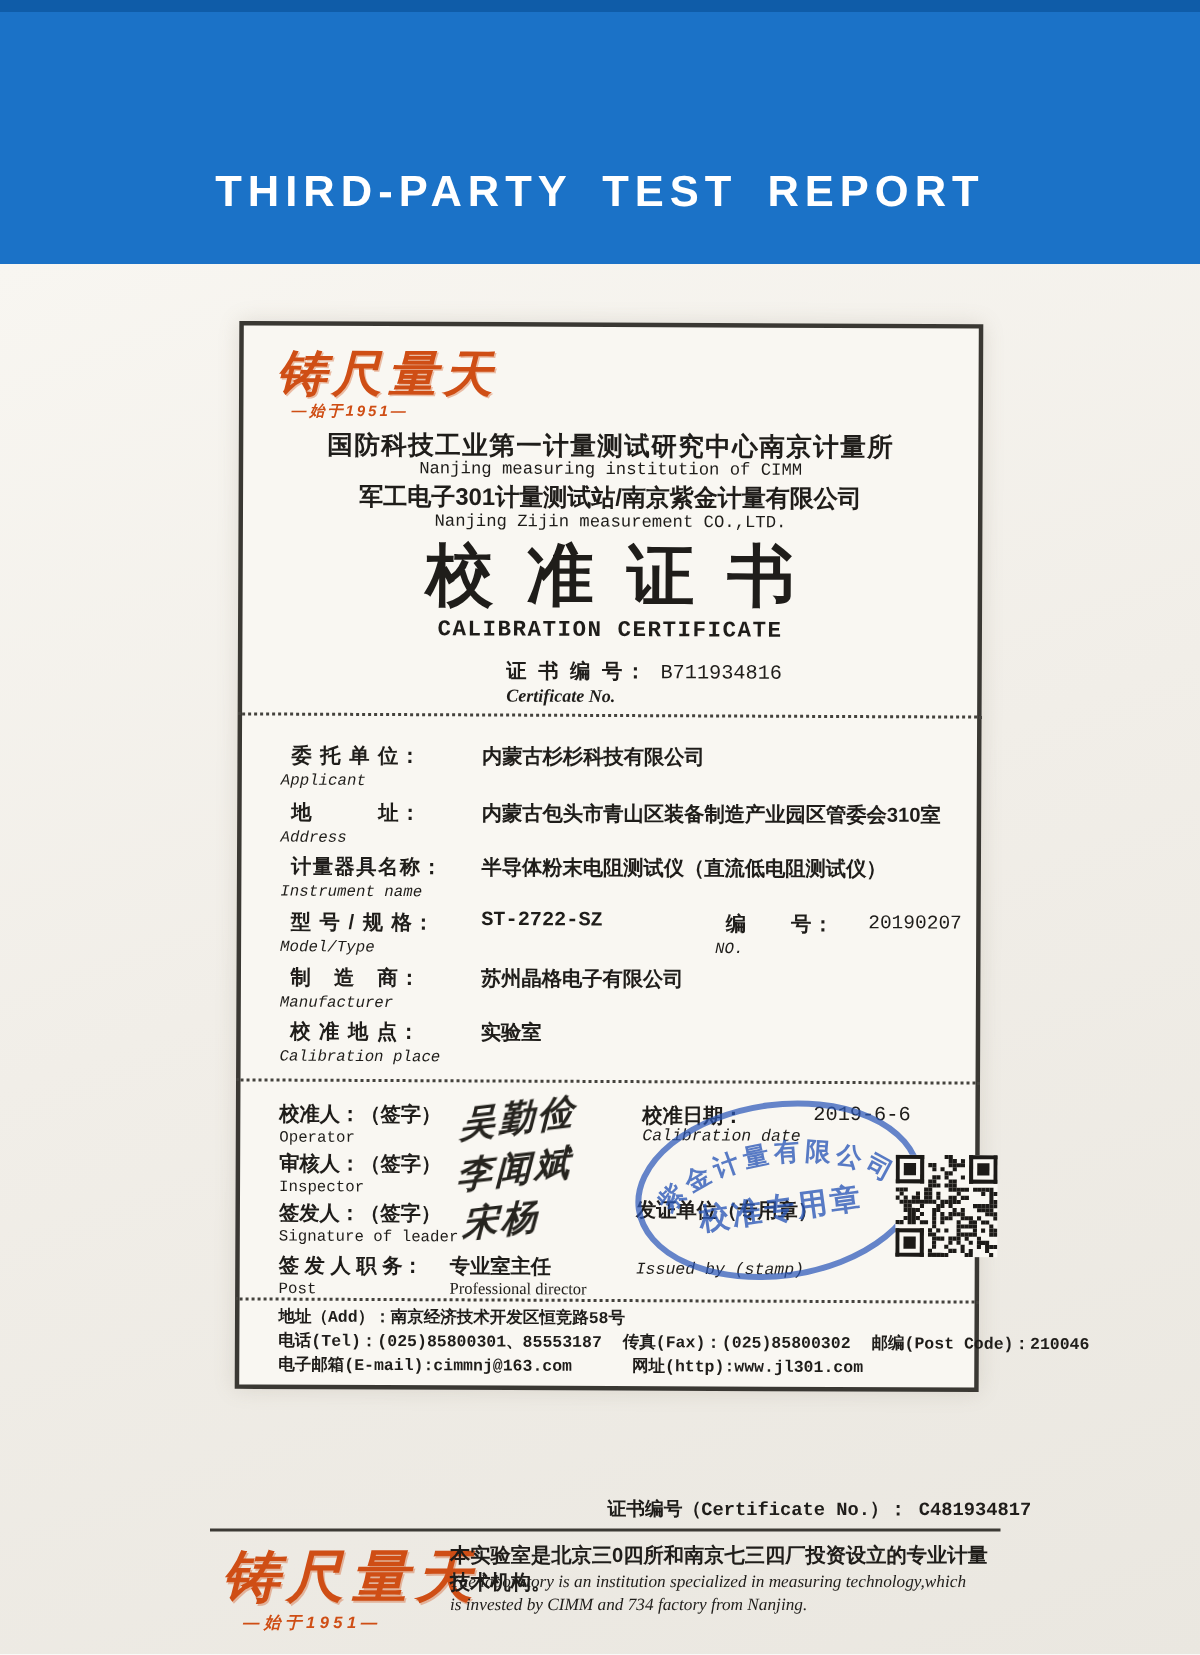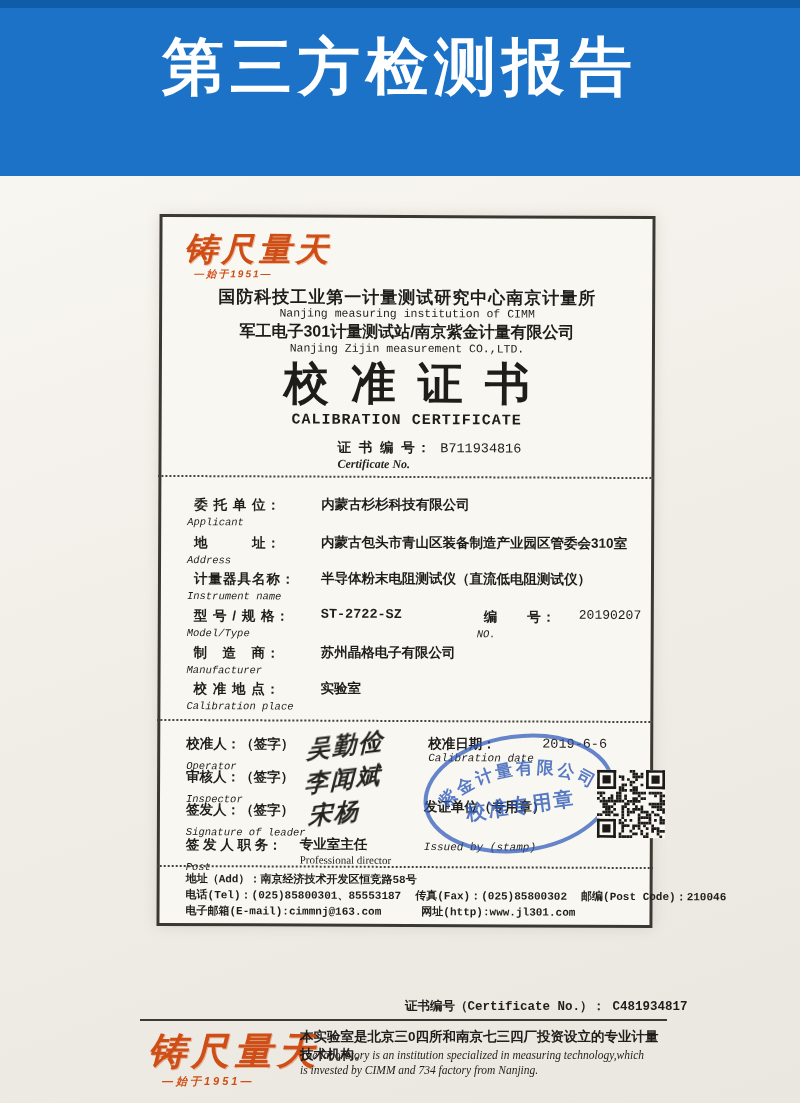--- a/index.html
+++ b/index.html
@@ -48,21 +48,21 @@
   .field{position:absolute;left:26px;width:445px;}
   .field .cn{font-size:13.5px;font-weight:900;letter-spacing:1px;margin-left:7px;}
   .field .en{display:block;font-size:10.5px;font-style:italic;margin-top:2px;
        font-family:"Liberation Mono","DejaVu Sans Mono",monospace;}
   .field .val{position:absolute;left:134px;top:0;font-size:13.5px;font-weight:700;white-space:nowrap;}
   .field .val2lbl{position:absolute;left:290px;top:0;width:150px;}
   .field .val2{position:absolute;left:392px;top:0;font-size:13px;font-family:"Liberation Mono","DejaVu Sans Mono",monospace;}
 
   .sigrow{position:absolute;left:26px;}
   .sigrow .cn{font-size:13.5px;font-weight:900;}
-  .sigrow .en{display:block;font-size:10.5px;font-style:italic;margin-top:7px;
+  .sigrow .en{display:block;font-size:10.5px;margin-top:1px;
        font-family:"Liberation Mono","DejaVu Sans Mono",monospace;}
   .signature{position:absolute;font-size:24px;color:#26241f;font-style:italic;font-weight:700;
        transform:rotate(-7deg) skewX(-8deg);filter:blur(.3px);letter-spacing:2px;
        font-family:"DejaVu Serif","Liberation Serif",serif;}
   .post-val{position:absolute;left:140px;font-size:13.5px;font-weight:900;}
   .post-val-en{position:absolute;left:140px;font-size:11px;
        font-family:Liberation Serif, serif;}
 
   .rcol-lbl{position:absolute;font-size:13.5px;font-weight:900;}
   .rcol-en{position:absolute;font-size:11px;font-style:italic;
@@ -91,21 +91,21 @@
        letter-spacing:3px;font-weight:700;}
   .note-cn{position:absolute;left:300px;top:852px;width:370px;font-size:13.5px;font-weight:900;}
   .note-en{position:absolute;left:300px;top:872px;width:352px;font-size:11.5px;font-style:italic;
        font-family:"Liberation Serif","DejaVu Serif",serif;line-height:15px;}
 </style>
 </head>
 <body>
 
 <div class="banner">
   <div class="banner-stripe"></div>
-  <h1 class="banner-title">第三方检测报告</h1>
+  <div class="banner-sub">THIRD-PARTY TEST REPORT</div>
 </div>
 
 <div class="photo">
 
   <div class="paper">
 
     <div class="logo">铸尺量天</div>
     <div class="logo-tag">—始于1951—</div>
 
     <div class="org-cn1">国防科技工业第一计量测试研究中心南京计量所</div>

